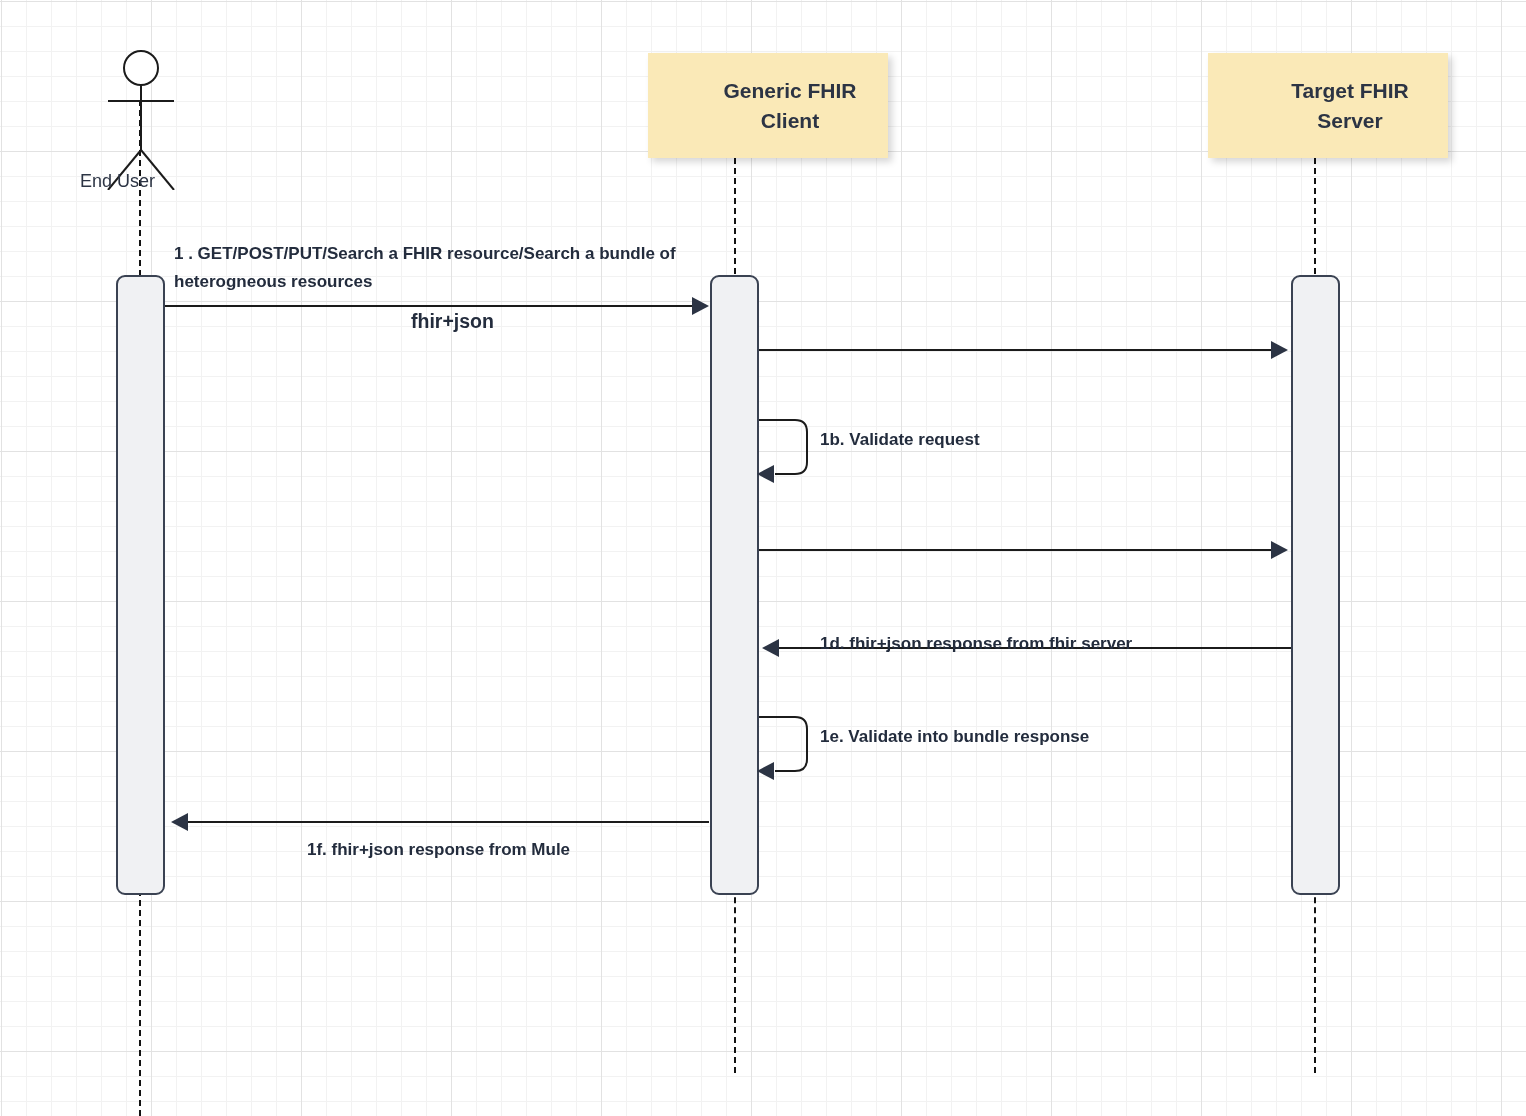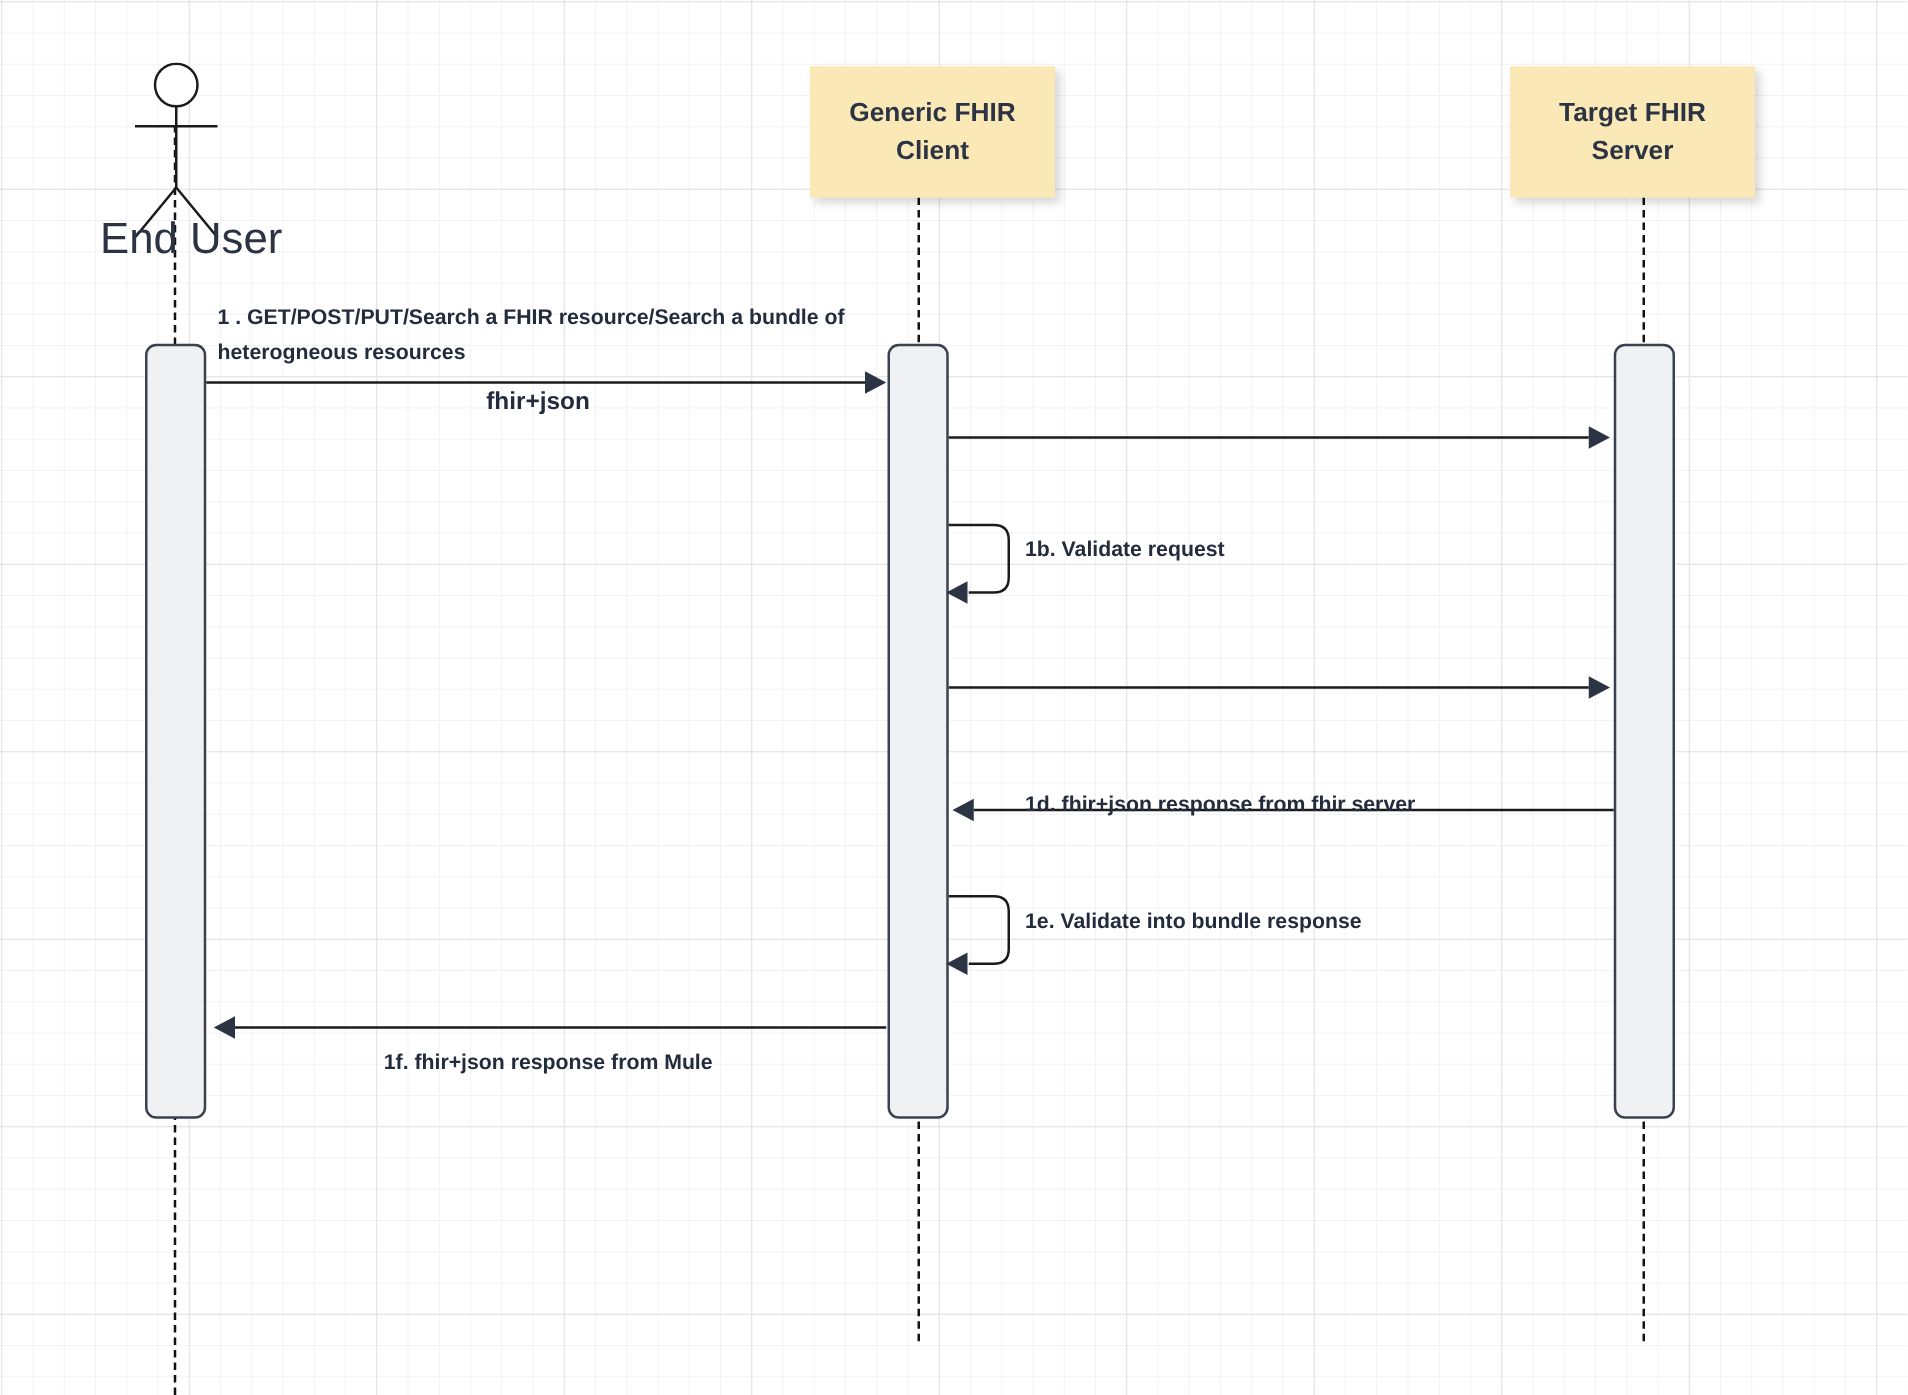--- a/index.html
+++ b/index.html
@@ -45,31 +45,32 @@
     color: #2c3444;
     font-weight: bold;
     font-size: 21px;
     line-height: 30px;
     text-align: center;
     display: flex;
     align-items: center;
     justify-content: center;
     box-shadow: 4px 4px 7px rgba(0,0,0,0.16);
     z-index: 4;
+    padding-left: 44px;
   }
   .participant-box span { display: block; }
 
   
   .actor {
     position: absolute;
     z-index: 4;
   }
   .actor-label {
     position: absolute;
-    font-size: 35px;
+    font-size: 18px;
     color: #2c3444;
     white-space: nowrap;
     z-index: 5;
   }
 
   
   .activation {
     position: absolute;
     background: #f0f1f3;
     border: 2px solid #3a4252;
@@ -105,20 +106,21 @@
     z-index: 7;
   }
   .msg-label.multiline { white-space: normal; line-height: 28px; }
   .msg-sublabel {
     position: absolute;
     font-size: 19.5px;
     font-weight: bold;
     color: #232c3d;
     white-space: nowrap;
     z-index: 7;
+    margin-left: 22px;
   }
 
   
   .self-loop {
     position: absolute;
     z-index: 5;
   }
 </style>
 </head>
 <body>

